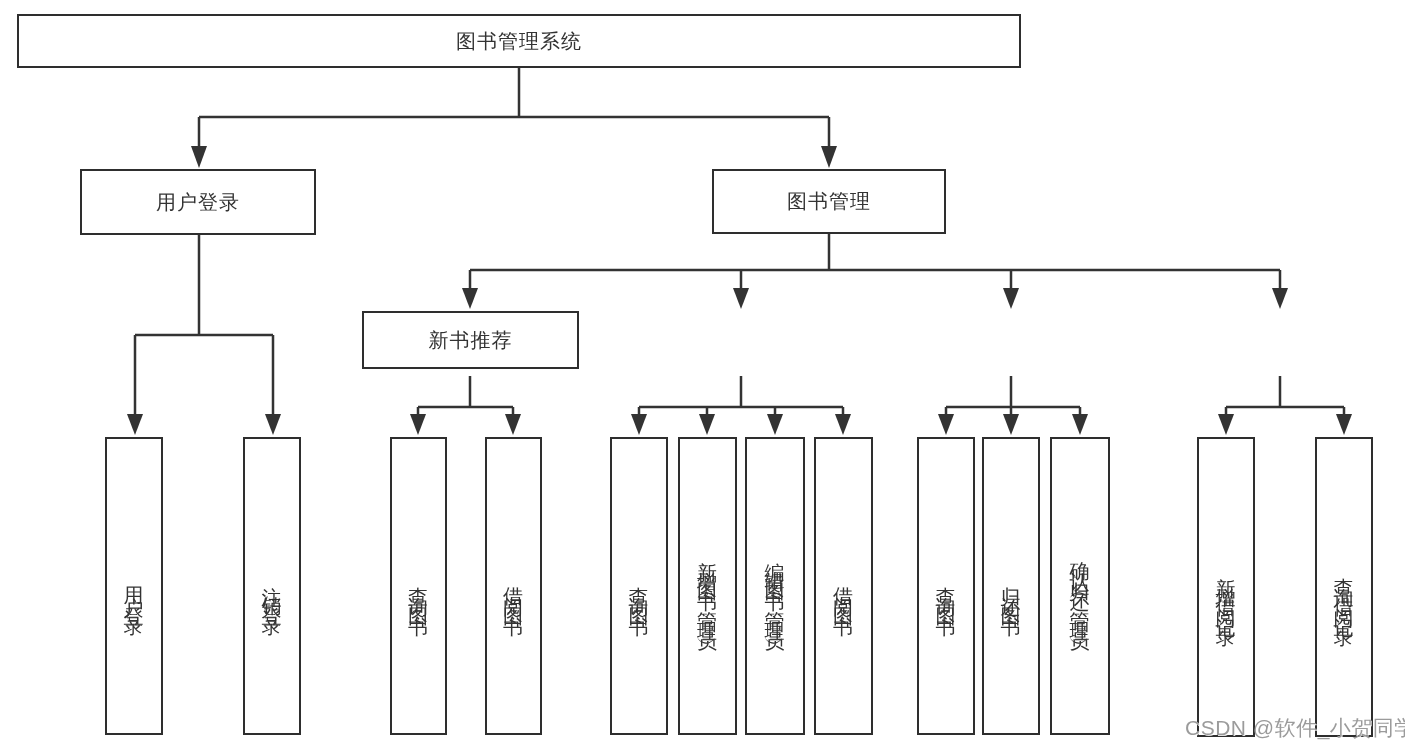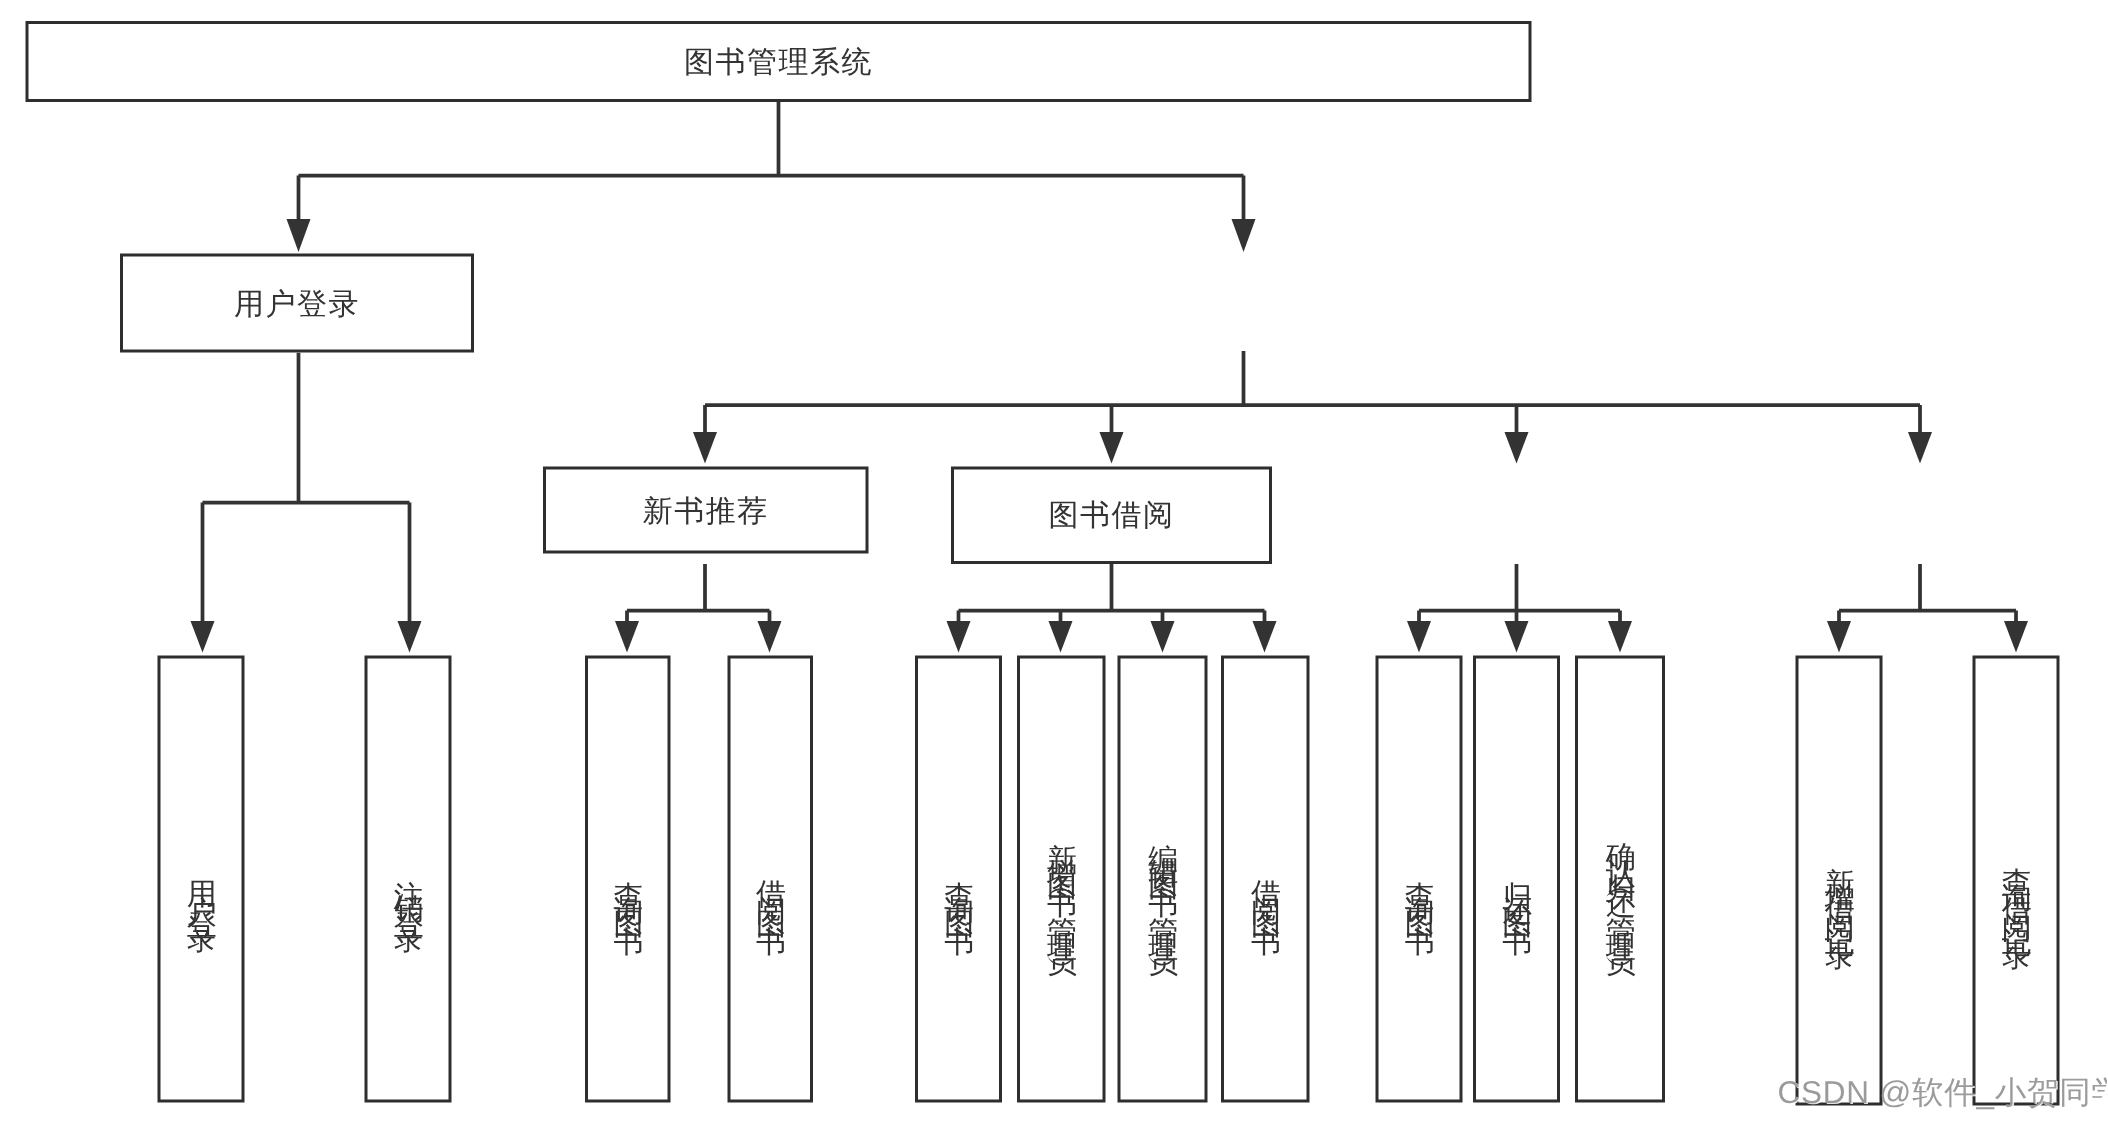--- a/index.html
+++ b/index.html
@@ -7,21 +7,20 @@
     padding: 0;
     background: #ffffff;
   }
   .stage {
     position: relative;
     width: 1405px;
     height: 747px;
     background: #ffffff;
     overflow: hidden;
     font-family: "Liberation Sans", "DejaVu Sans", sans-serif;
-    border-radius: 30px;
   }
   .connectors {
     position: absolute;
     left: 0;
     top: 0;
     width: 1405px;
     height: 747px;
     pointer-events: none;
   }
   .connectors path {
@@ -120,23 +119,23 @@
     <g>
       <path d="M1280 376 V407 M1226 407 H1344 M1226 407 V417 M1344 407 V417"></path>
       <polygon points="1218,414 1234,414 1226,435"></polygon>
       <polygon points="1336,414 1352,414 1344,435"></polygon>
     </g>
   </svg>
 
   <div class="node h" style="left:17px; top:14px; width:1004px; height:54px;">图书管理系统</div>
 
   <div class="node h" style="left:80px; top:169px; width:236px; height:66px;">用户登录</div>
+  <div class="node h" style="left:712px; top:169px; width:234px; height:65px;">图书管理</div>
 
   <div class="node h" style="left:362px; top:311px; width:217px; height:58px;">新书推荐</div>
-  <div class="node h" style="left:634px; top:311px; width:214px; height:65px;">图书借阅</div>
 
   <div class="node v" style="left:105px; top:437px; width:58px; height:298px;">用户登录</div>
   <div class="node v" style="left:243px; top:437px; width:58px; height:298px;">注销登录</div>
 
   <div class="node v" style="left:390px; top:437px; width:57px; height:298px;">查询图书</div>
   <div class="node v" style="left:485px; top:437px; width:57px; height:298px;">借阅图书</div>
 
   <div class="node v" style="left:610px; top:437px; width:58px; height:298px;">查询图书</div>
   <div class="node v" style="left:678px; top:437px; width:59px; height:298px;">新增图书（管理员）</div>
   <div class="node v" style="left:745px; top:437px; width:60px; height:298px;">编辑图书（管理员）</div>

